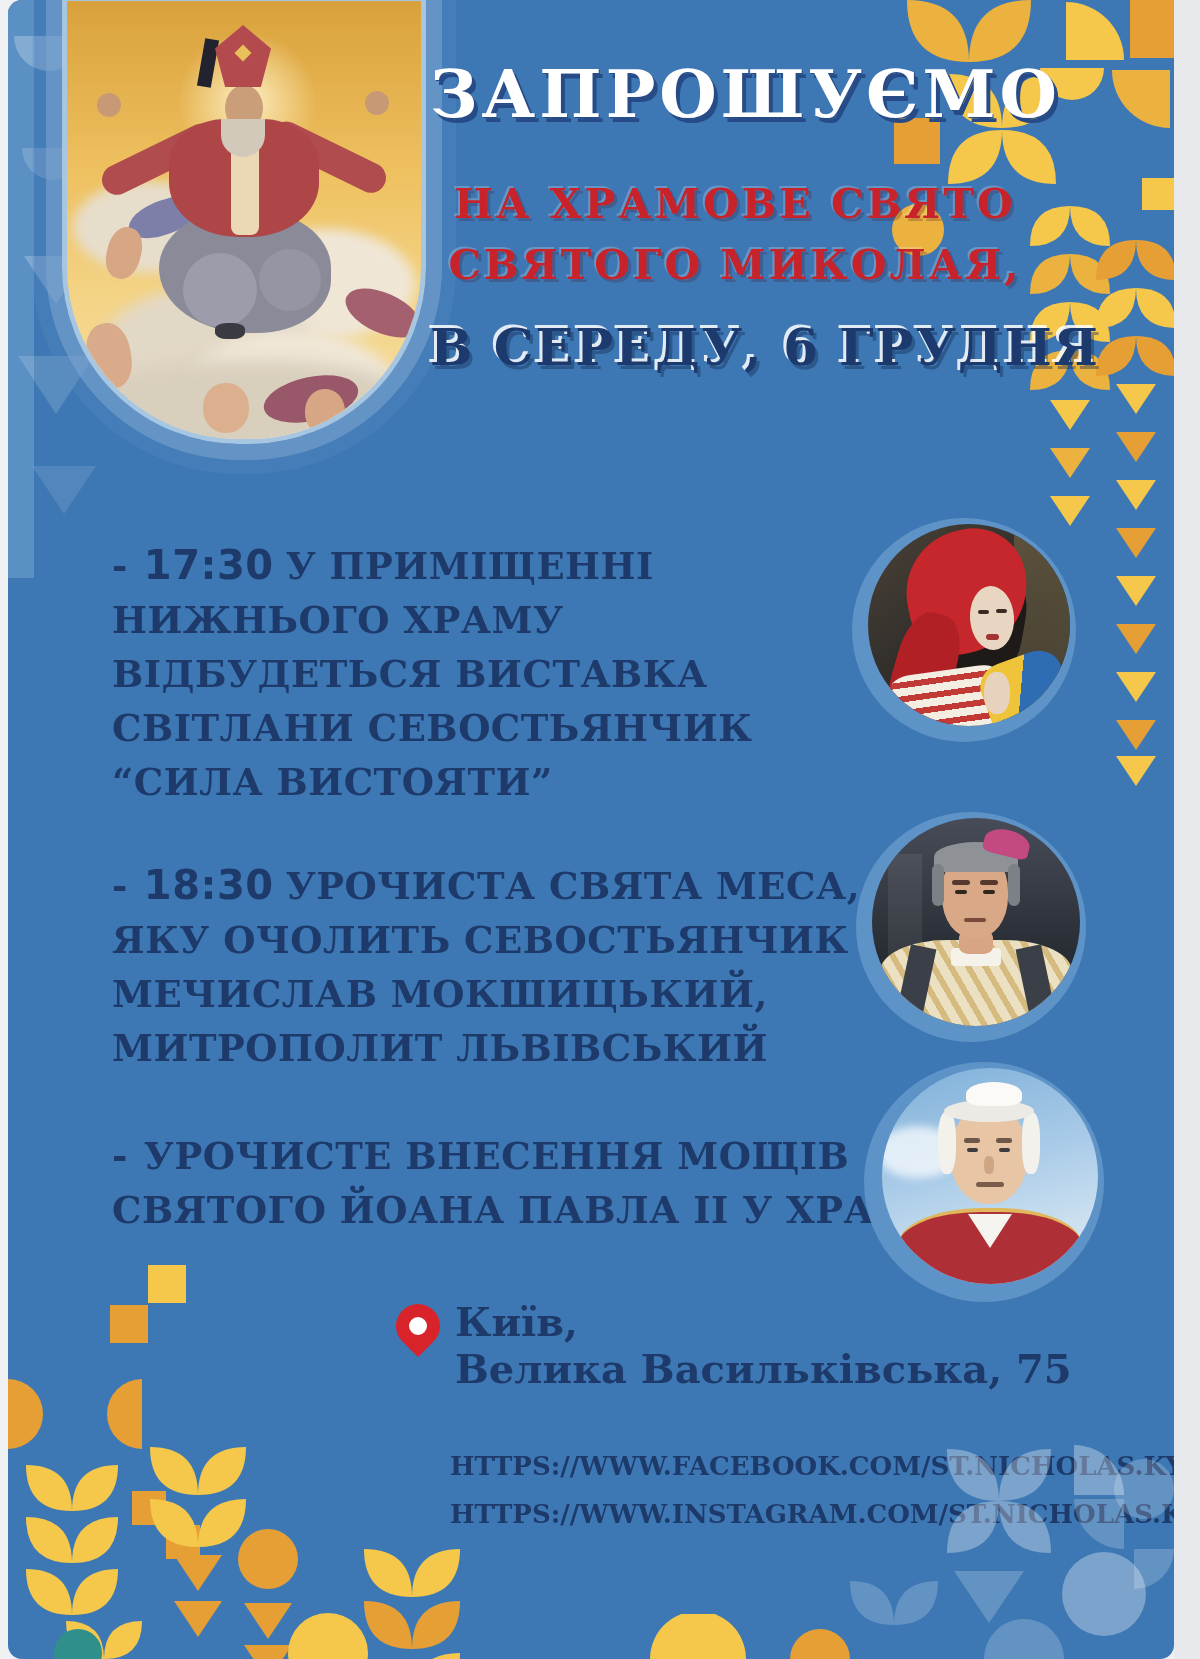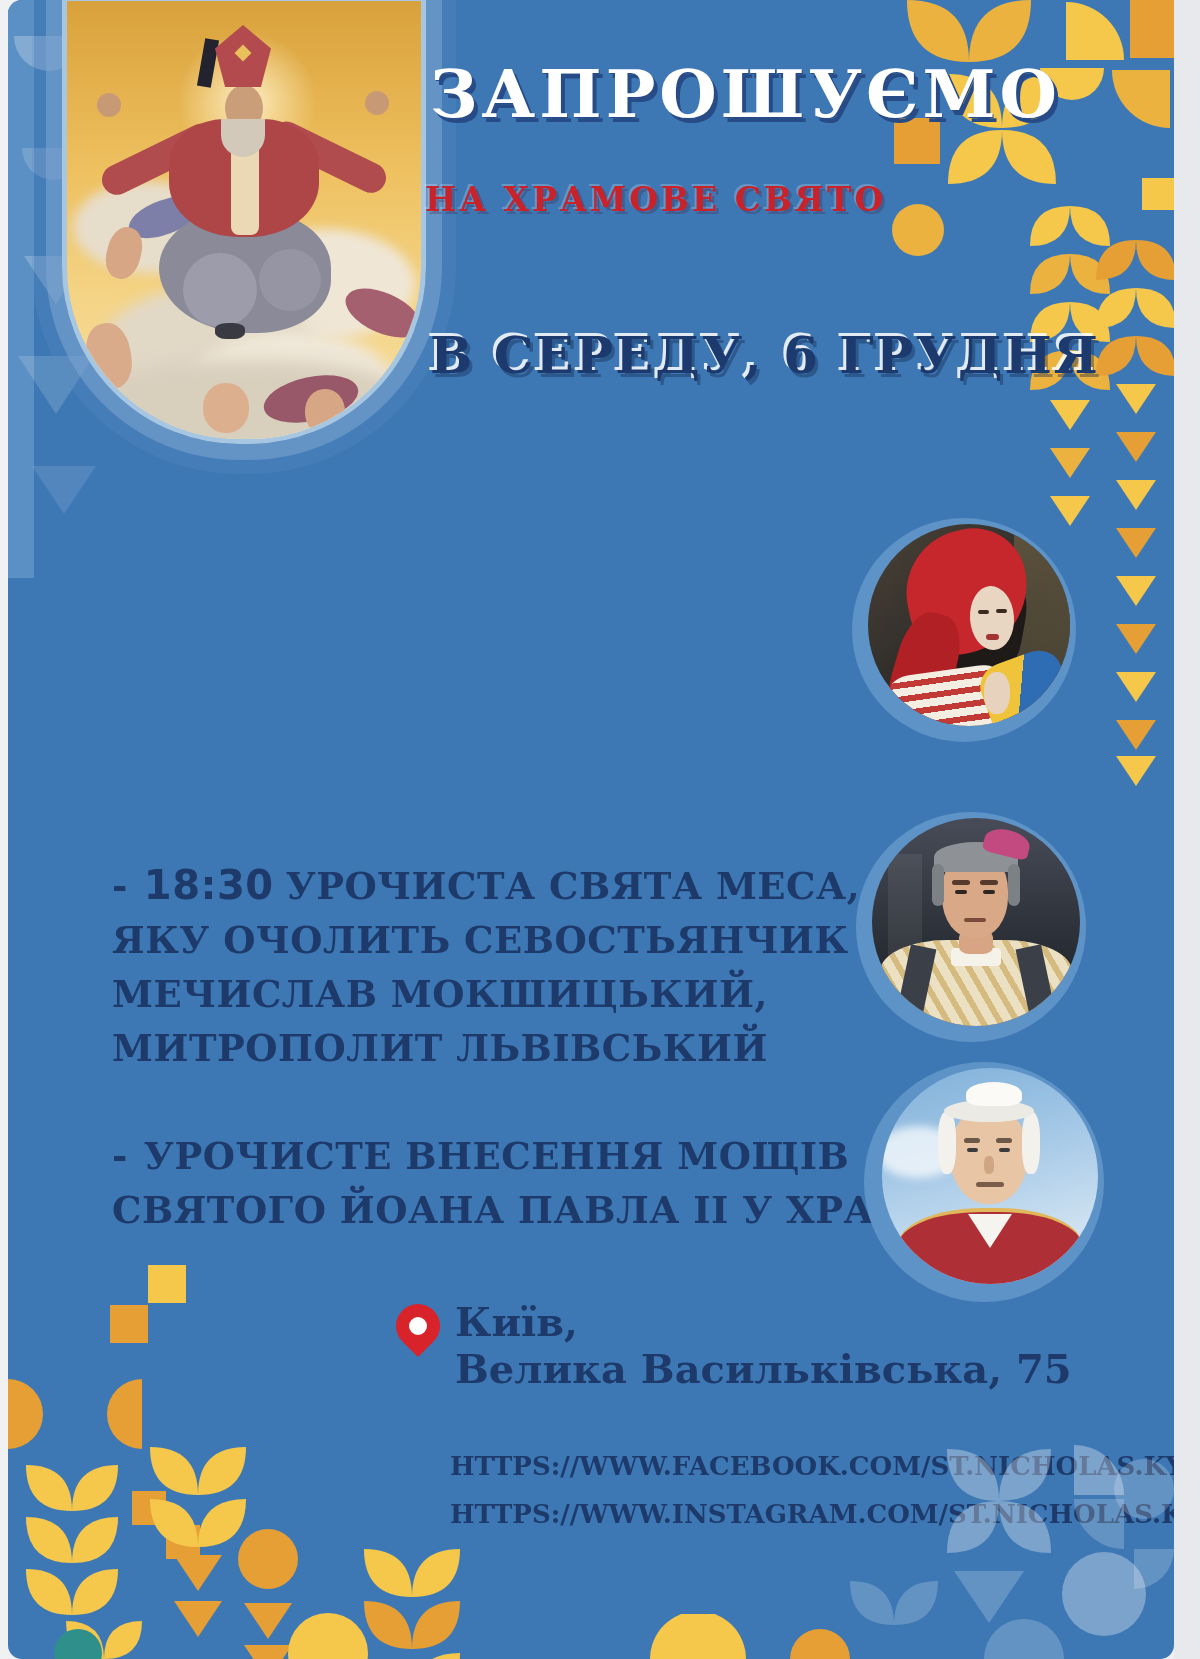--- a/index.html
+++ b/index.html
@@ -3,21 +3,21 @@
 <meta charset="utf-8">
 <style>
   html,body{margin:0;padding:0;background:#dfe2e6;}
   .poster{position:relative;width:1200px;height:1659px;overflow:hidden;
           background:#eef0f3;font-family:"DejaVu Serif","Liberation Serif",serif;}
   .bg{position:absolute;left:8px;right:26px;top:0;bottom:0;background:#3d78b4;border-radius:14px;}
   .abs{position:absolute;}
   .t{position:absolute;white-space:nowrap;font-weight:bold;line-height:1.1;}
   .title{font-size:66px;color:#ffffff;letter-spacing:4px;text-align:center;
          text-shadow:4px 5px 0 #274b86,1px 1px 0 #274b86;}
-  .red{font-size:33px;color:#c8232b;letter-spacing:3px;text-align:left;
+  .red{font-size:41px;color:#c8232b;letter-spacing:3px;text-align:center;
        text-shadow:-2px -2px 0 rgba(255,255,255,.22),3px 3px 0 rgba(70,15,40,.25);}
   .date{font-size:50px;color:#1c3a6e;letter-spacing:2px;text-align:center;
         text-shadow:-3px -3px 0 rgba(255,255,255,.85),3px 4px 0 rgba(21,40,78,.40);}
   .event{color:#1d3a6b;font-size:37px;line-height:54px;letter-spacing:.5px;font-weight:bold;}
   .event .dash{margin-right:16px;}
   .event .tm{font-family:"DejaVu Sans","Liberation Sans",sans-serif;font-size:40px;margin-right:12px;}
   .event .tm:empty{margin:0;}
   .city{font-size:40px;color:#1d3a6b;}
   .addr{font-size:40px;color:#1d3a6b;}
   .link{font-size:26px;color:#1d3a6b;letter-spacing:0;}
@@ -121,22 +121,32 @@
     <div style="left:134px;top:38px;width:14px;height:48px;background:#22232e;transform:rotate(10deg);"></div>
     <div style="left:158px;top:84px;width:38px;height:46px;border-radius:50%;background:#c99e79;"></div>
     <div style="left:154px;top:118px;width:44px;height:38px;border-radius:0 0 22px 22px;background:#d3c9ba;"></div>
     <div style="left:148px;top:24px;width:56px;height:62px;background:#b34a4e;clip-path:polygon(50% 0,100% 38%,82% 100%,18% 100%,0 38%);"></div>
     <div style="left:170px;top:46px;width:12px;height:12px;background:#e8c15a;transform:rotate(45deg);"></div>
     <div style="left:148px;top:322px;width:30px;height:16px;border-radius:40%;background:#3a3a42;"></div>
   </div>
 
   <div class="t title" style="left:430px;top:58px;width:620px;">ЗАПРОШУЄМО</div>
   <div class="t red" style="left:425px;top:182px;width:620px;">НА ХРАМОВЕ СВЯТО</div>
-  <div class="t date" style="left:430px;top:328px;width:620px;">В СЕРЕДУ, 6 ГРУДНЯ</div>
-
+  <div class="t red" style="left:425px;top:243px;width:620px;">СВЯТОГО МИКОЛАЯ,</div>
+  <div class="t date" style="left:430px;top:320px;width:620px;">В СЕРЕДУ, 6 ГРУДНЯ</div>
+
+  <div class="t event" style="left:112px;top:538px;">
+    <div>
+      <span class="dash">-</span><span class="tm">17:30</span><span>У ПРИМІЩЕННІ</span>
+    </div>
+    <div>НИЖНЬОГО ХРАМУ</div>
+    <div>ВІДБУДЕТЬСЯ ВИСТАВКА</div>
+    <div>СВІТЛАНИ СЕВОСТЬЯНЧИК</div>
+    <div>“СИЛА ВИСТОЯТИ”</div>
+  </div>
 
   <div class="t event" style="left:112px;top:858px;">
     <div>
       <span class="dash">-</span><span class="tm">18:30</span><span>УРОЧИСТА СВЯТА МЕСА,</span>
     </div>
     <div>ЯКУ ОЧОЛИТЬ СЕВОСТЬЯНЧИК</div>
     <div>МЕЧИСЛАВ МОКШИЦЬКИЙ,</div>
     <div>МИТРОПОЛИТ ЛЬВІВСЬКИЙ</div>
   </div>
 

